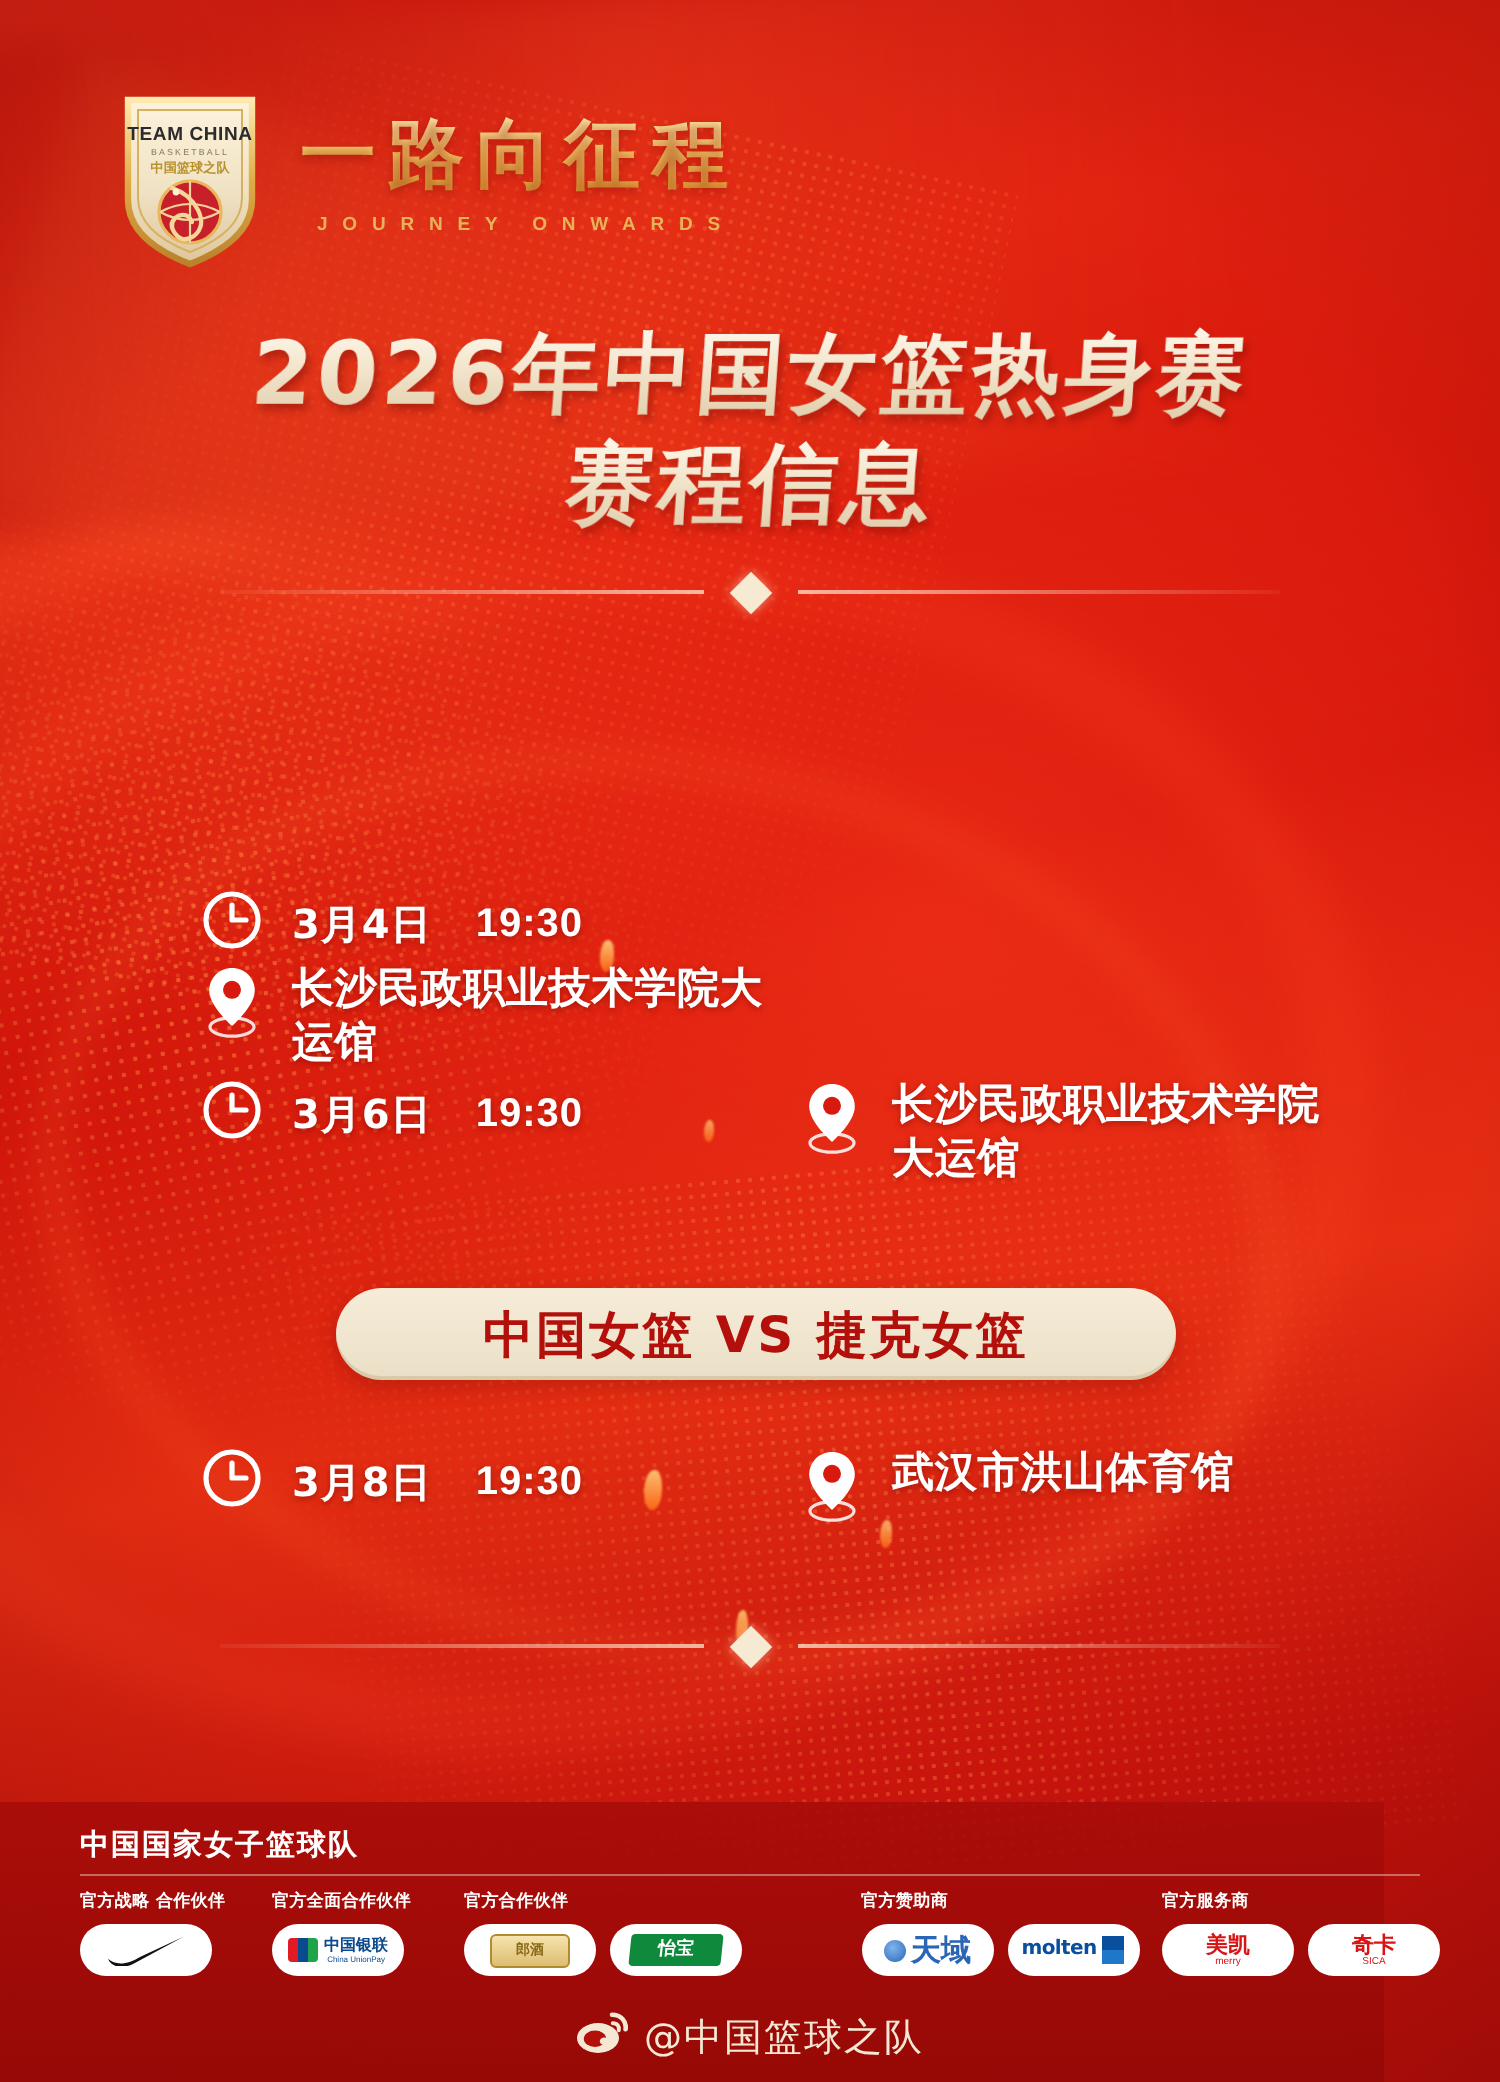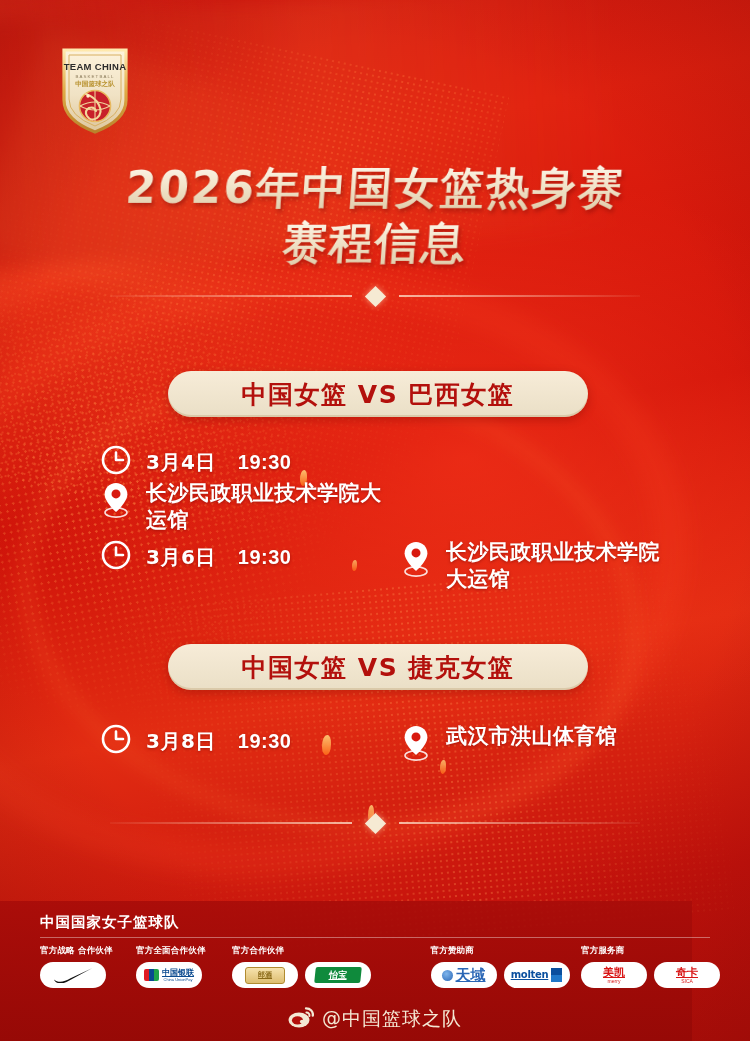--- a/index.html
+++ b/index.html
@@ -183,21 +183,21 @@
   .footer-rule { position:absolute; left:40px; top:36px; width:670px; height:1px; background:rgba(255,255,255,.38); }
   .spon-groups { position:absolute; left:40px; top:44px; width:680px; display:flex; }
   .spon-group { display:flex; flex-direction:column; }
   .spon-cat { font-size:8.5px; font-weight:bold; color:#fff; margin-bottom:5px; letter-spacing:.2px;
               font-family:"DejaVu Sans","Liberation Sans",sans-serif; white-space:nowrap; }
   .spon-logos { display:flex; gap:7px; }
   .logo-chip {
     width:66px; height:26px; border-radius:13px; background:#fff;
     display:flex; align-items:center; justify-content:center; overflow:hidden;
   }
-  .lg-txt { font-size:8px; font-weight:bold; font-family:"DejaVu Sans","Liberation Sans",sans-serif; line-height:1; text-align:center;text-decoration:underline; }
+  .lg-txt { font-size:8px; font-weight:bold; font-family:"DejaVu Sans","Liberation Sans",sans-serif; line-height:1; text-align:center; }
   .weibo {
     position:absolute; left:0; bottom:9px; width:750px;
     display:flex; align-items:center; justify-content:center; gap:8px;
   }
   .weibo-handle {
     font-family:"DejaVu Sans","Liberation Sans",sans-serif;
     font-size:19px; font-weight:normal; color:#f4e8d4; letter-spacing:1px;
   }
 </style>
 </head>
@@ -244,36 +244,37 @@
         <circle cx="37" cy="62" r="15.5" fill="#c8202a"></circle>
         <circle cx="37" cy="62" r="15.5" fill="none" stroke="#e8b75c" stroke-width="1.6"></circle>
         <path d="M22 62 Q37 54 52 62" stroke="#f0d49a" stroke-width="1.1" fill="none"></path>
         <path d="M22 62 Q37 70 52 62" stroke="#f0d49a" stroke-width="1.1" fill="none"></path>
         <path d="M37 46.5 V77.5" stroke="#f0d49a" stroke-width="1.1"></path>
         <path d="M28 50 q9 3 13 11 q4 8 -2 13 q-6 4 -10 -2 q-3 -5 2 -8 q5 -2 7 3" fill="none" stroke="#f3d79b" stroke-width="2.1" stroke-linecap="round"></path>
         <circle cx="30" cy="52" r="1.7" fill="#fdf0cf"></circle>
       </svg>
     </div>
 
+    <div class="brandwrap">
+      <div class="brand-cn">一路向征程</div>
+      <div class="brand-en">JOURNEY ONWARDS</div>
+    </div>
   </div>
 
   <div class="title-block">
     <div class="title-line">2026年中国女篮热身赛</div>
     <div class="title-line">赛程信息</div>
   </div>
 
   <div class="divider" style="top:287px;">
     <div class="ln l"></div>
     <div class="dia"></div>
     <div class="ln r"></div>
   </div>
 
-  <div class="pill" style="top:371px;">
-    <span class="pill-text">中国女篮  VS  巴西女篮</span>
-  </div>
 
   <div class="row" style="top:444px;flex-direction:column;">
     <div class="left">
       <span class="ico">
         <svg width="32" height="32" viewBox="0 0 32 32">
           <circle cx="16" cy="16" r="13" fill="none" stroke="#fff" stroke-width="2.6"></circle>
           <path d="M16 8.5 V16 H23" stroke="#fff" stroke-width="2.6" fill="none" stroke-linecap="round" stroke-linejoin="round"></path>
         </svg>
       </span>
       <span class="date">3月4日</span>

